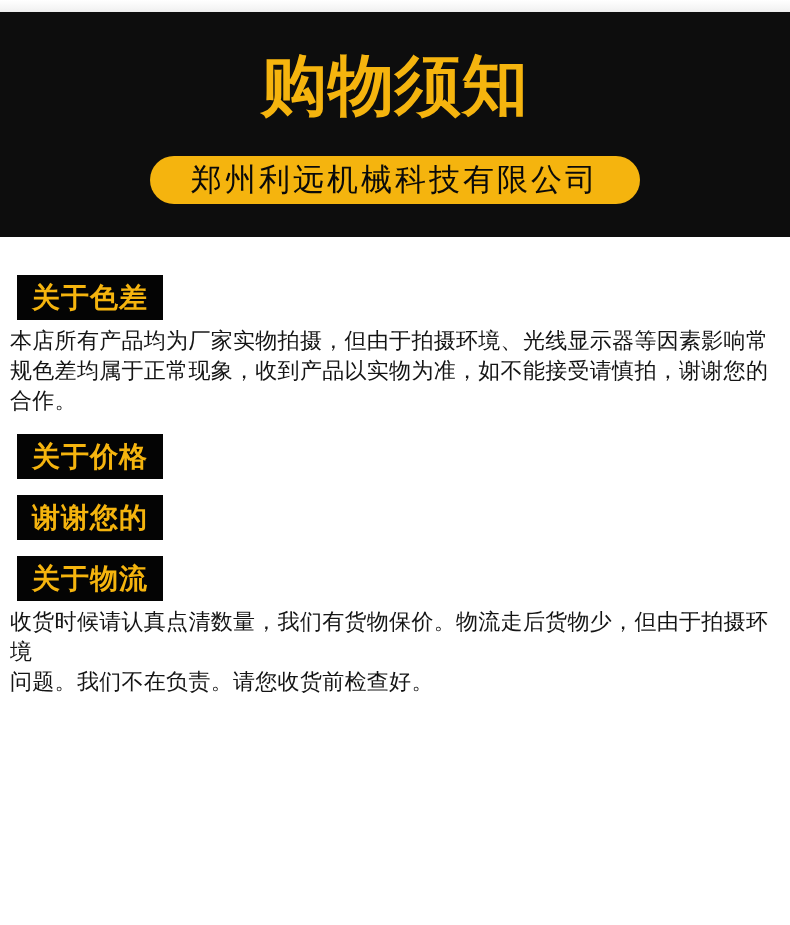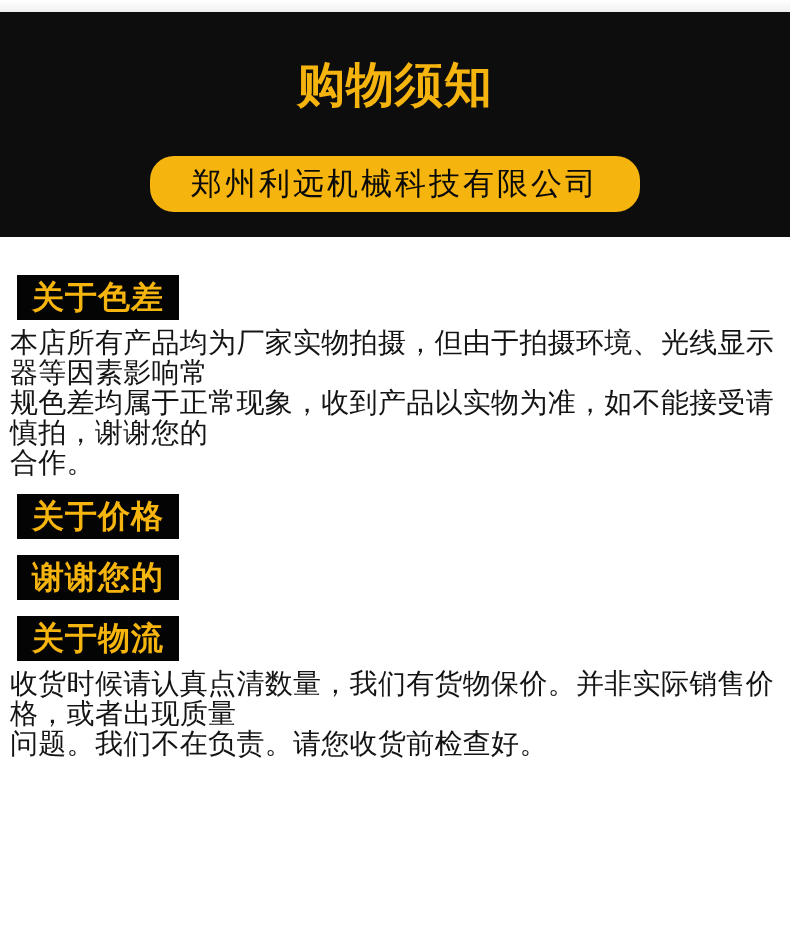--- a/index.html
+++ b/index.html
@@ -22,29 +22,29 @@
     background:linear-gradient(180deg,#ffffff 0%,#f4f4f4 75%,#ececec 100%);
   }
   .banner{
     width:790px;height:225px;
     background:var(--banner-black);
     text-align:center;
   }
   .banner-title{
     display:block;
     padding-top:36px;
-    font-size:48px;
+    font-size:66px;
     line-height:74px;
     font-weight:700;
     letter-spacing:1px;
     color:var(--accent);
   }
   .company-pill{
     display:flex;align-items:center;justify-content:center;
-    width:490px;height:56px;
+    width:490px;height:48px;
     margin:34px auto 8px auto;
     background:var(--accent);
     border-radius:24px;
   }
   .company-pill span{
     font-size:31px;
     letter-spacing:3px;
     color:#0a0a0a;
     white-space:nowrap;
   }
@@ -55,32 +55,33 @@
   .notice-section{margin-top:16px;}
   .notice-section.first{margin-top:38px;}
   .badge{
     display:inline-flex;align-items:center;
     height:45px;
     margin-left:17px;
     padding:0 15px;
     background:var(--badge-black);
   }
   .badge span{
-    font-size:32px;
+    font-size:28px;
     font-weight:700;
     letter-spacing:1px;
     color:var(--accent);
   }
   .body-text{
     margin:8px 10px 0 10px;
-    font-size:28px;
+    font-size:22px;
     line-height:30px;
     color:var(--body-text);
     white-space:pre-line;
     letter-spacing:0.3px;
+    font-family:Liberation Mono, monospace;
   }
 </style>
 </head>
 <body>
 
 <div class="page">
 
   <div class="top-strip"></div>
 
   <header class="banner">
@@ -110,19 +111,19 @@
     <section class="notice-section">
       <div class="badge">
         <span>谢谢您的</span>
       </div>
     </section>
 
     <section class="notice-section">
       <div class="badge">
         <span>关于物流</span>
       </div>
-      <p class="body-text">收货时候请认真点清数量，我们有货物保价。并非实际销售价格，或者出现质量
+      <p class="body-text">收货时候请认真点清数量，我们有货物保价。物流走后货物少，但由于拍摄环境
 问题。我们不在负责。请您收货前检查好。</p>
     </section>
 
   </main>
 
 </div>
 
 </body></html>

